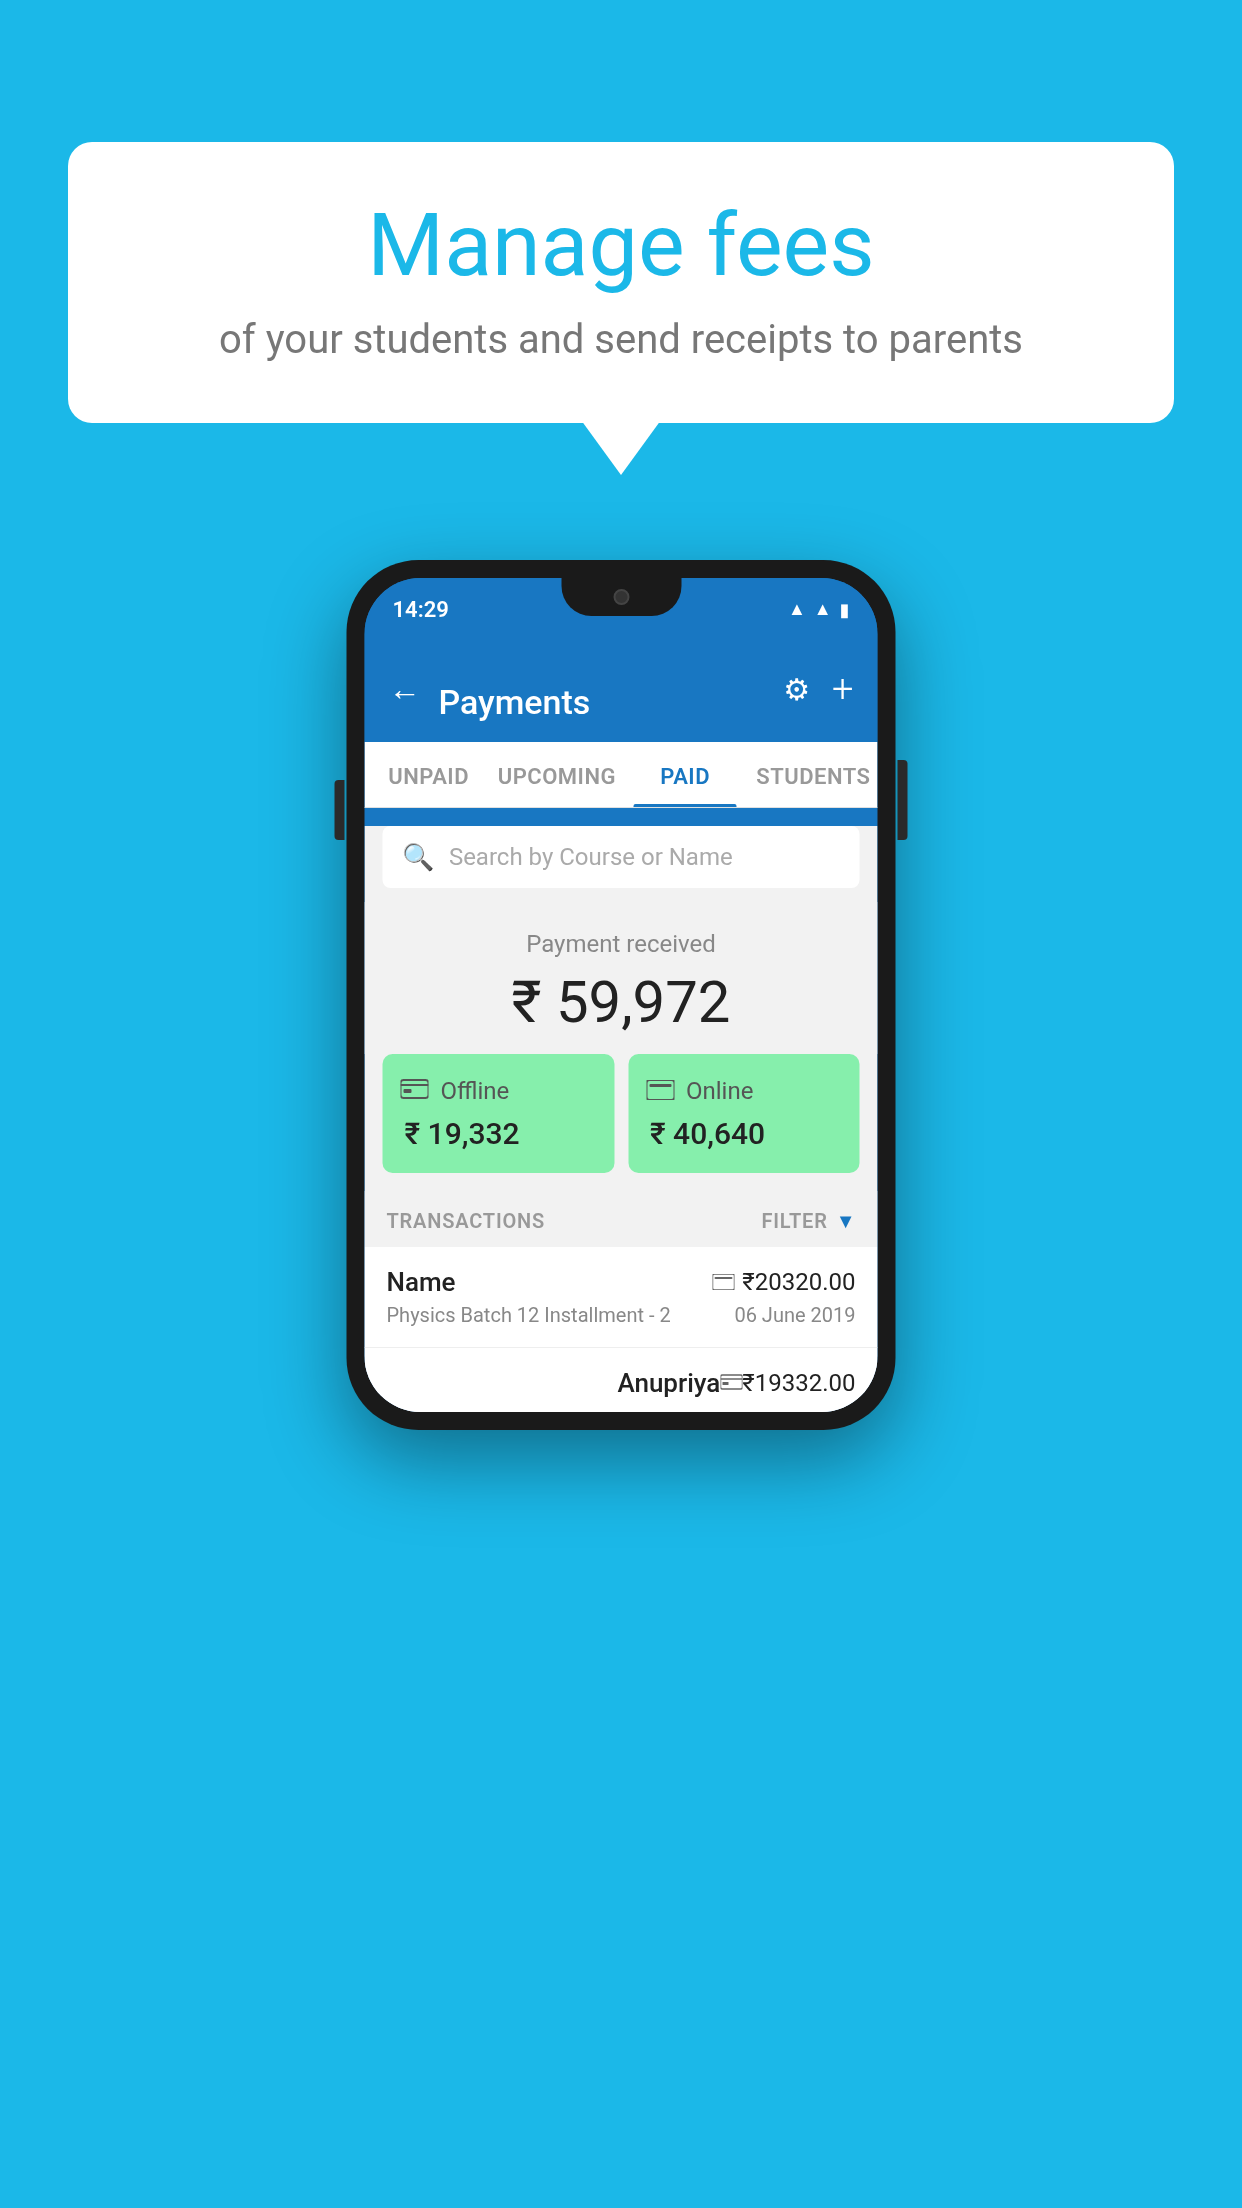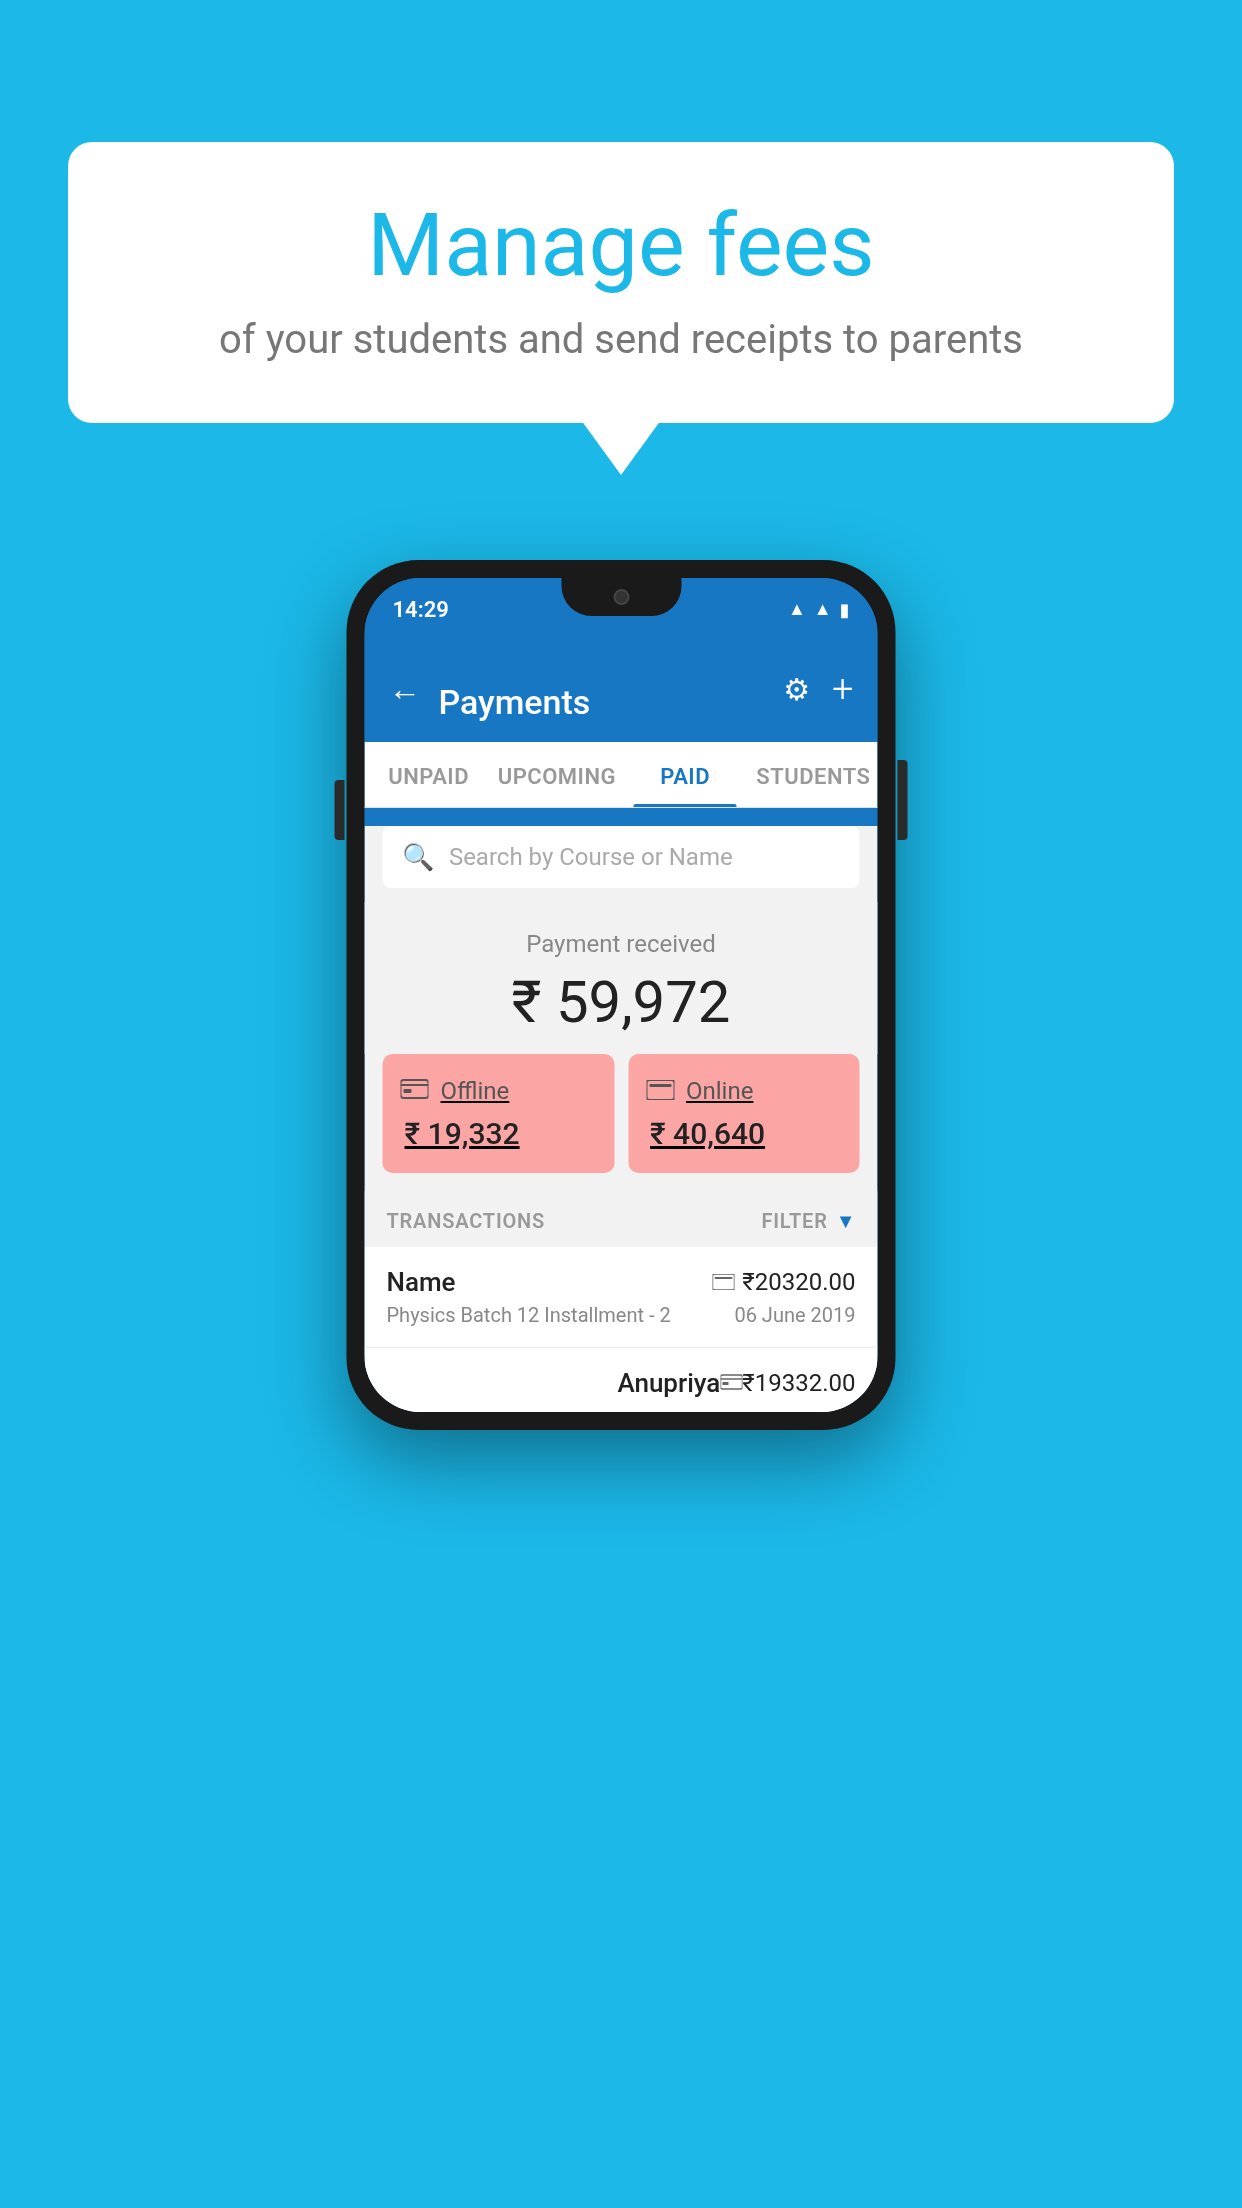--- a/index.html
+++ b/index.html
@@ -273,25 +273,24 @@
 
     
     .payment-cards {
       display: flex;
       gap: 14px;
       padding: 0 18px 18px;
     }
 
     .payment-card {
       flex: 1;
-      background: #fca5a5;
+      background: #86efac;
       border-radius: 10px;
       padding: 22px 18px;
       text-align: left;
-      text-decoration: underline;
     }
 
     .card-header {
       display: flex;
       align-items: center;
       gap: 12px;
       margin-bottom: 10px;
     }
 
     .card-icon {

